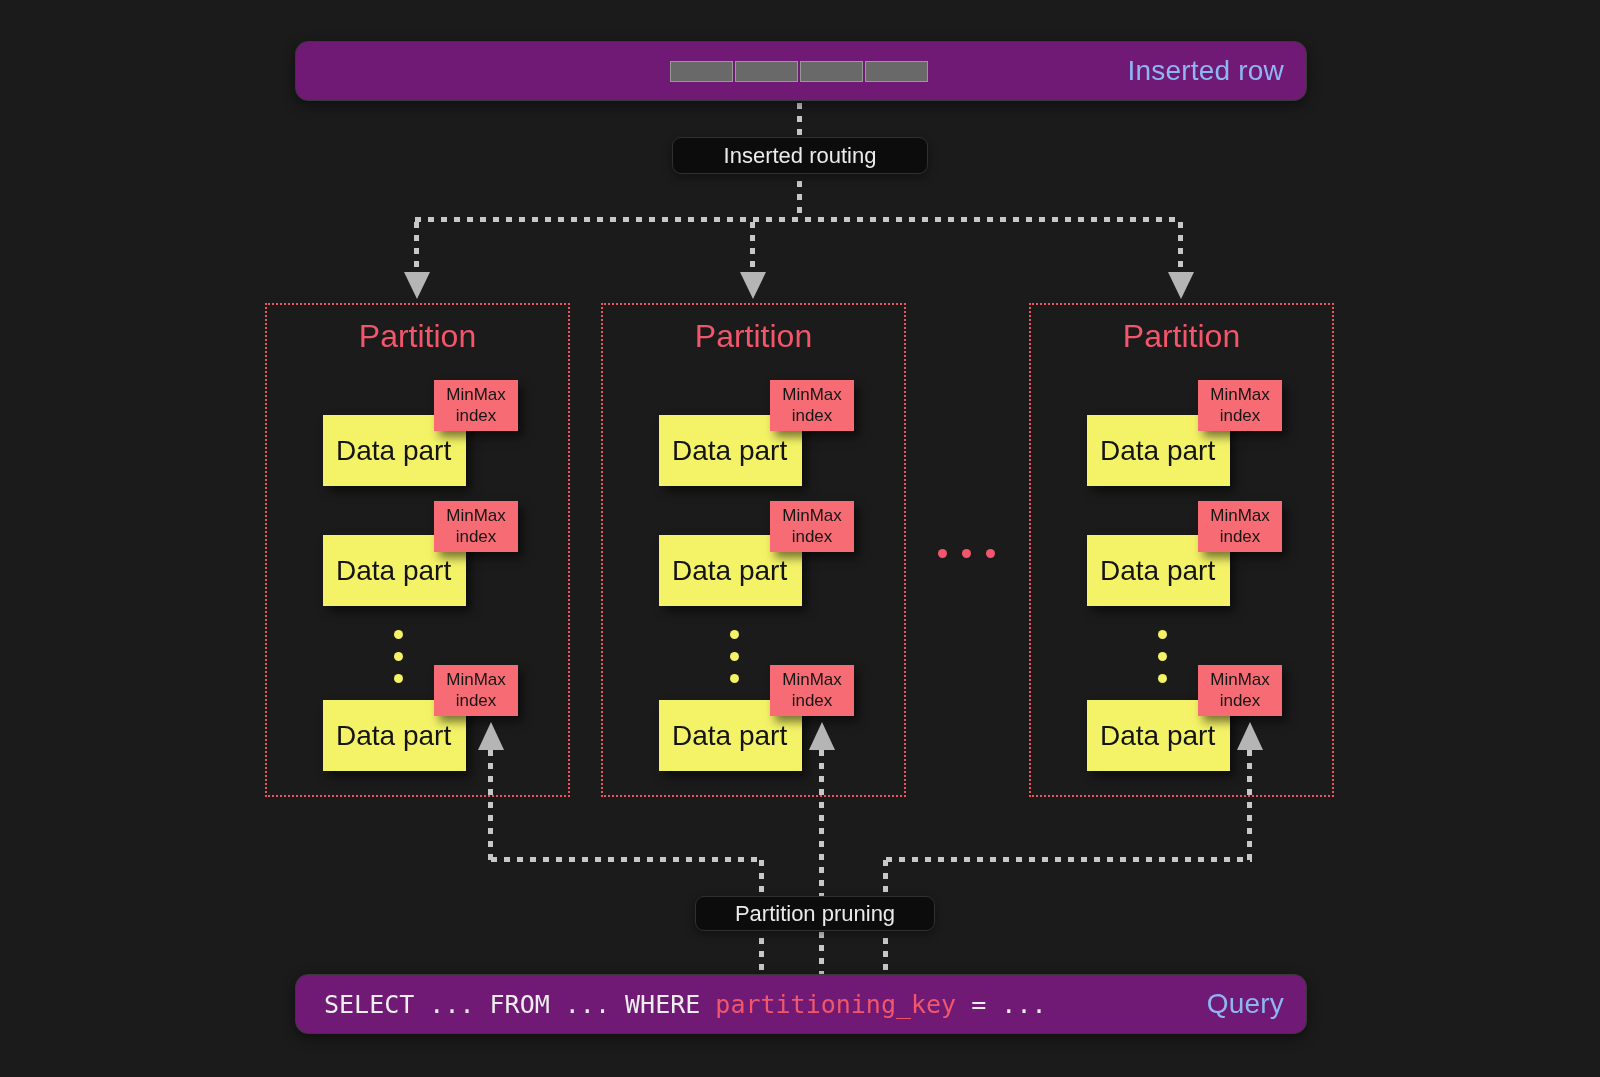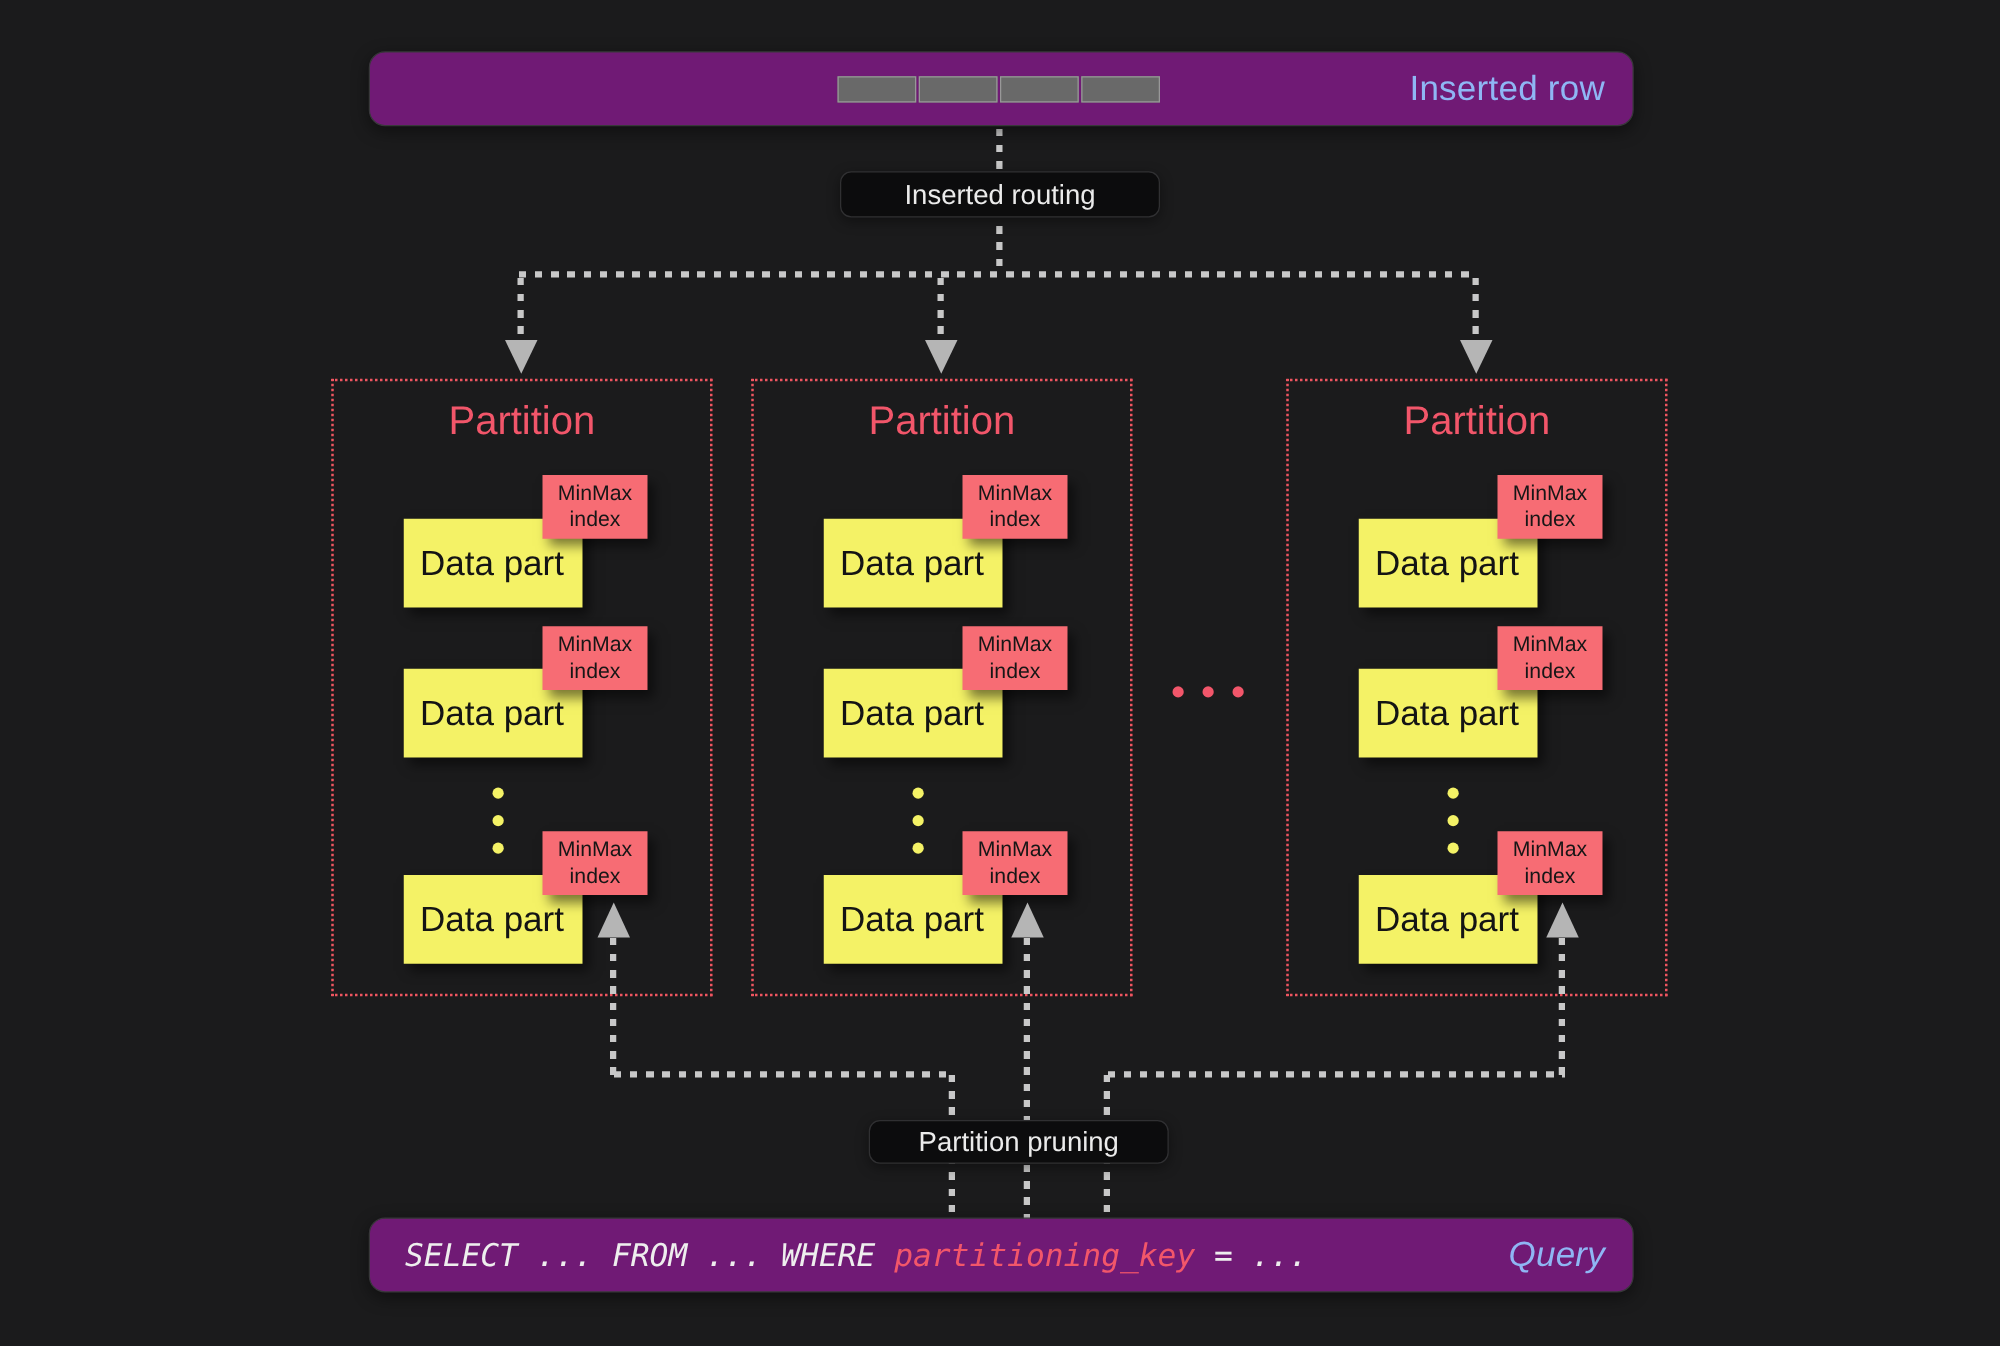--- a/index.html
+++ b/index.html
@@ -10,21 +10,21 @@
   }
 
   
   .bar {
     position:absolute; left:295px; width:1012px; height:60px;
     background:#701a75; border:1px solid #38383a; border-radius:13px;
     box-sizing:border-box; display:flex; align-items:center; z-index:4;
     box-shadow:0 4px 14px rgba(0,0,0,.45);
   }
   #inserted-bar { top:41px; }
-  #query-bar { top:974px;font-style:italic; }
+  #query-bar { top:974px; }
   .bar-label {
     position:absolute; right:22px; color:var(--accent_blue);
     font-size:28px; letter-spacing:.2px;
   }
   .segments { position:absolute; left:374px; top:19px; display:flex; gap:2px; }
   .seg {
     width:63px; height:21px; background:#696969;
     border:1px solid #989898; box-sizing:border-box;
   }
   .query-code {

